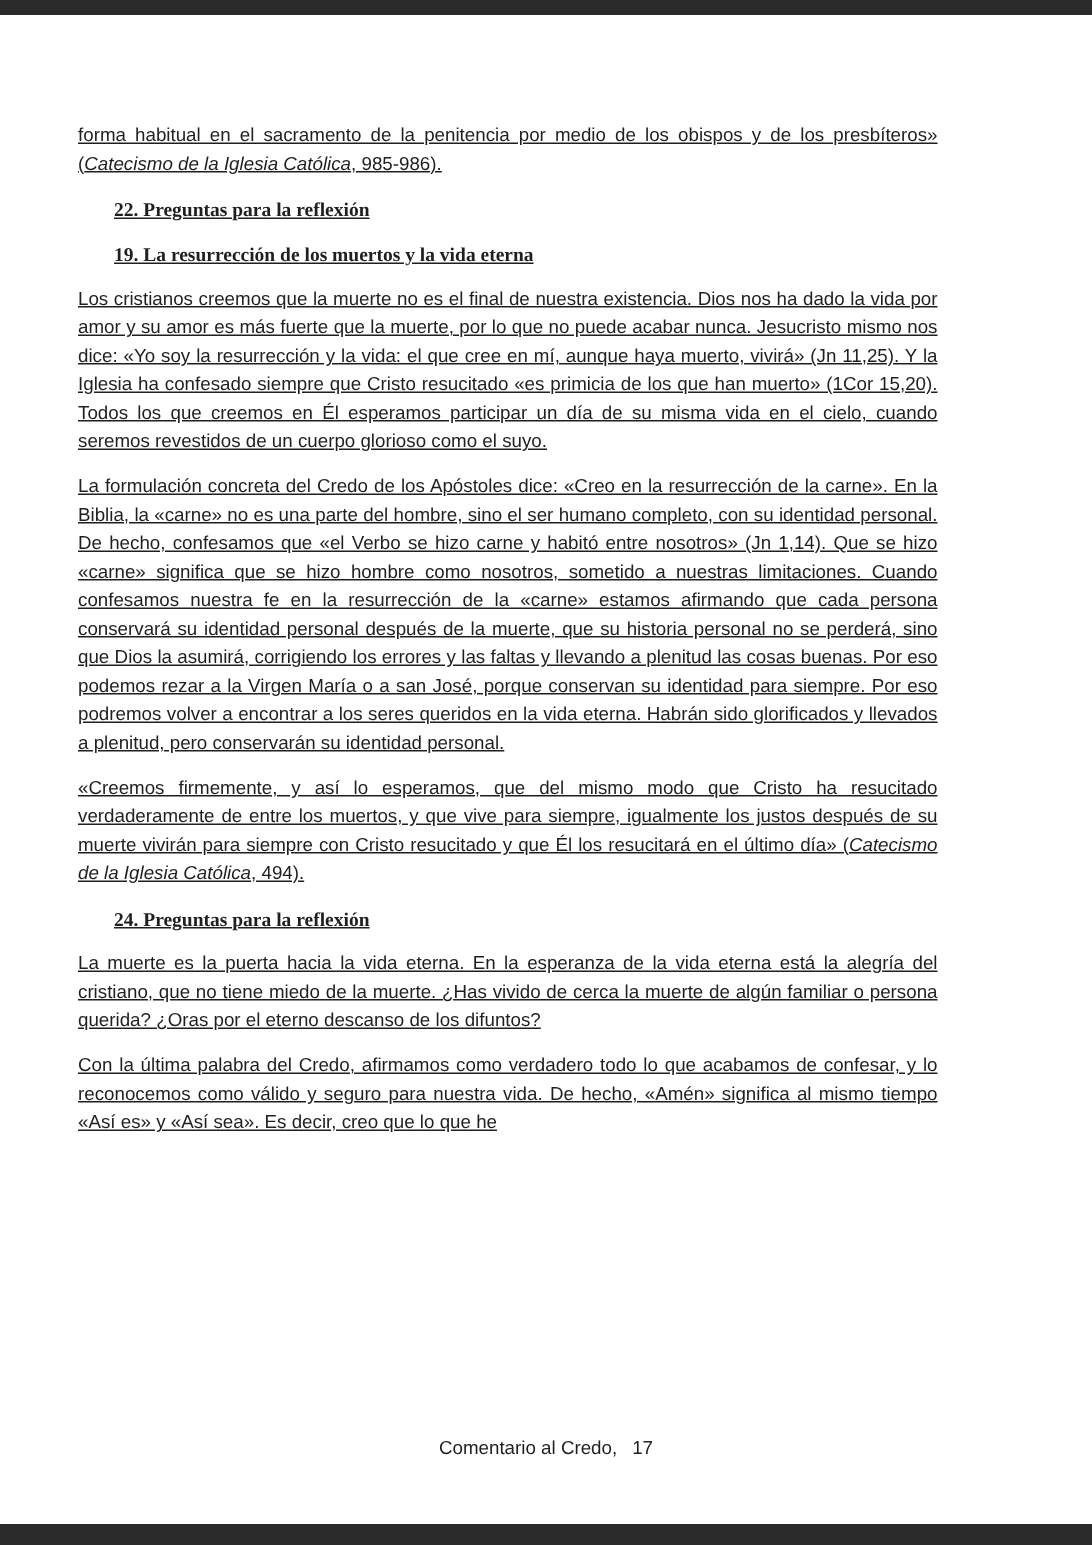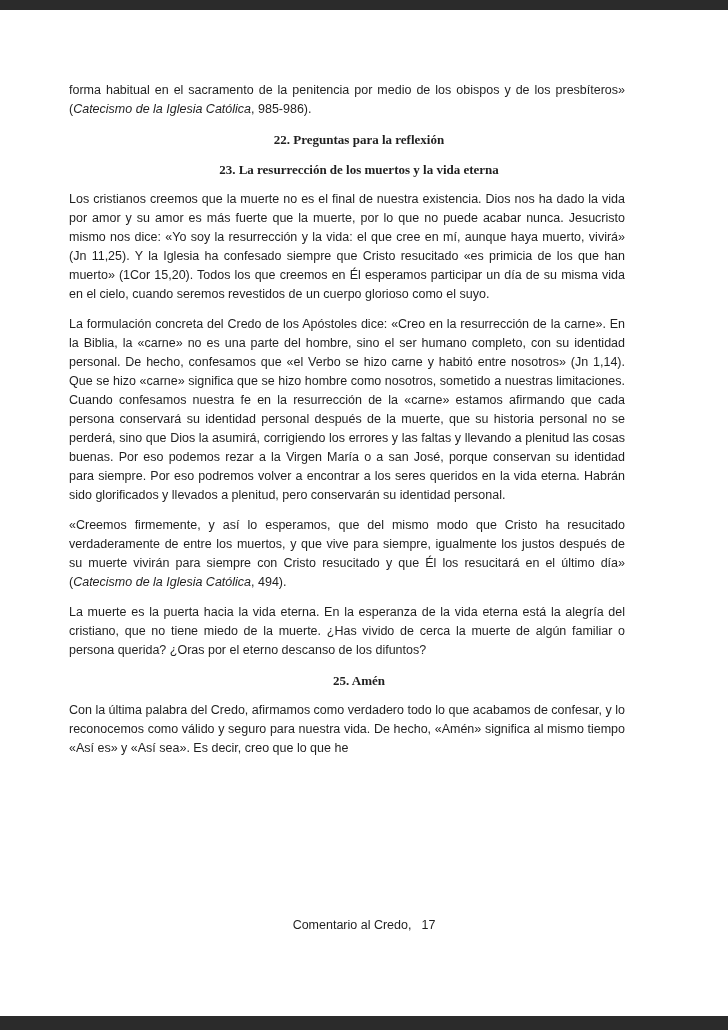--- a/index.html
+++ b/index.html
@@ -22,62 +22,63 @@
     background:var(--frame-bar);
   }
   .frame-bar.top{top:0;height:10px;}
   .frame-bar.bottom{bottom:0;height:14px;}
   .page{
     position:absolute;
     top:10px;left:0;right:0;bottom:14px;
     background:var(--page-bg);
   }
   .doc-content{
-    padding:71px 103px 0 69px;
+    padding:71px 103px 0 52px;
     font-size:12.5px;
     line-height:19px;
     text-align:justify;
+    text-decoration:underline;
   }
   .doc-content p.paragraph{
     margin:0 0 11px 0;
   }
   .doc-content h2.heading{
     font-family:"Liberation Serif","DejaVu Serif",serif;
     font-size:13px;
     font-weight:bold;
     line-height:19px;
     margin:2px 0 11px 0;
     padding-left:24px;
-    text-align:center;
+    text-align:left;
   }
   .italic{font-style:italic;}
   .page-footer{
     position:absolute;
-    top:908px;left:0;width:100%;
+    top:948px;left:0;width:100%;
     text-align:center;
     font-size:12.5px;
     color:var(--text-color);
   }
   .page-footer .pg-num{margin-left:10px;}
 </style>
 </head>
 <body>
 
 <div class="frame-bar top"></div>
 
 <div class="page">
   <div class="doc-content">
       <p class="paragraph"><span>forma habitual en el sacramento de la penitencia por medio de los obispos y de los presbíteros» (</span><span class="italic">Catecismo de la Iglesia Católica</span><span>, 985-986).</span></p>
       <h2 class="heading"><span>22. Preguntas para la reflexión</span></h2>
-      <h2 class="heading"><span>23. La resurrección de los muertos y la vida eterna</span></h2>
+      <h2 class="heading"><span>19. La resurrección de los muertos y la vida eterna</span></h2>
       <p class="paragraph"><span>Los cristianos creemos que la muerte no es el final de nuestra existencia. Dios nos ha dado la vida por amor y su amor es más fuerte que la muerte, por lo que no puede acabar nunca. Jesucristo mismo nos dice: «Yo soy la resurrección y la vida: el que cree en mí, aunque haya muerto, vivirá» (Jn 11,25). Y la Iglesia ha confesado siempre que Cristo resucitado «es primicia de los que han muerto» (1Cor 15,20). Todos los que creemos en Él esperamos participar un día de su misma vida en el cielo, cuando seremos revestidos de un cuerpo glorioso como el suyo.</span></p>
       <p class="paragraph"><span>La formulación concreta del Credo de los Apóstoles dice: «Creo en la resurrección de la carne». En la Biblia, la «carne» no es una parte del hombre, sino el ser humano completo, con su identidad personal. De hecho, confesamos que «el Verbo se hizo carne y habitó entre nosotros» (Jn 1,14). Que se hizo «carne» significa que se hizo hombre como nosotros, sometido a nuestras limitaciones. Cuando confesamos nuestra fe en la resurrección de la «carne» estamos afirmando que cada persona conservará su identidad personal después de la muerte, que su historia personal no se perderá, sino que Dios la asumirá, corrigiendo los errores y las faltas y llevando a plenitud las cosas buenas. Por eso podemos rezar a la Virgen María o a san José, porque conservan su identidad para siempre. Por eso podremos volver a encontrar a los seres queridos en la vida eterna. Habrán sido glorificados y llevados a plenitud, pero conservarán su identidad personal.</span></p>
       <p class="paragraph"><span>«Creemos firmemente, y así lo esperamos, que del mismo modo que Cristo ha resucitado verdaderamente de entre los muertos, y que vive para siempre, igualmente los justos después de su muerte vivirán para siempre con Cristo resucitado y que Él los resucitará en el último día» (</span><span class="italic">Catecismo de la Iglesia Católica</span><span>, 494).</span></p>
+      <h2 class="heading"><span>24. Preguntas para la reflexión</span></h2>
       <p class="paragraph"><span>La muerte es la puerta hacia la vida eterna. En la esperanza de la vida eterna está la alegría del cristiano, que no tiene miedo de la muerte. ¿Has vivido de cerca la muerte de algún familiar o persona querida? ¿Oras por el eterno descanso de los difuntos?</span></p>
-      <h2 class="heading"><span>25. Amén</span></h2>
       <p class="paragraph"><span>Con la última palabra del Credo, afirmamos como verdadero todo lo que acabamos de confesar, y lo reconocemos como válido y seguro para nuestra vida. De hecho, «Amén» significa al mismo tiempo «Así es» y «Así sea». Es decir, creo que lo que he</span></p>
     </div>
 
   <div class="page-footer">
     <span>Comentario al Credo,</span><span class="pg-num">17</span>
   </div>
 </div>
 
 <div class="frame-bar bottom"></div>
 

